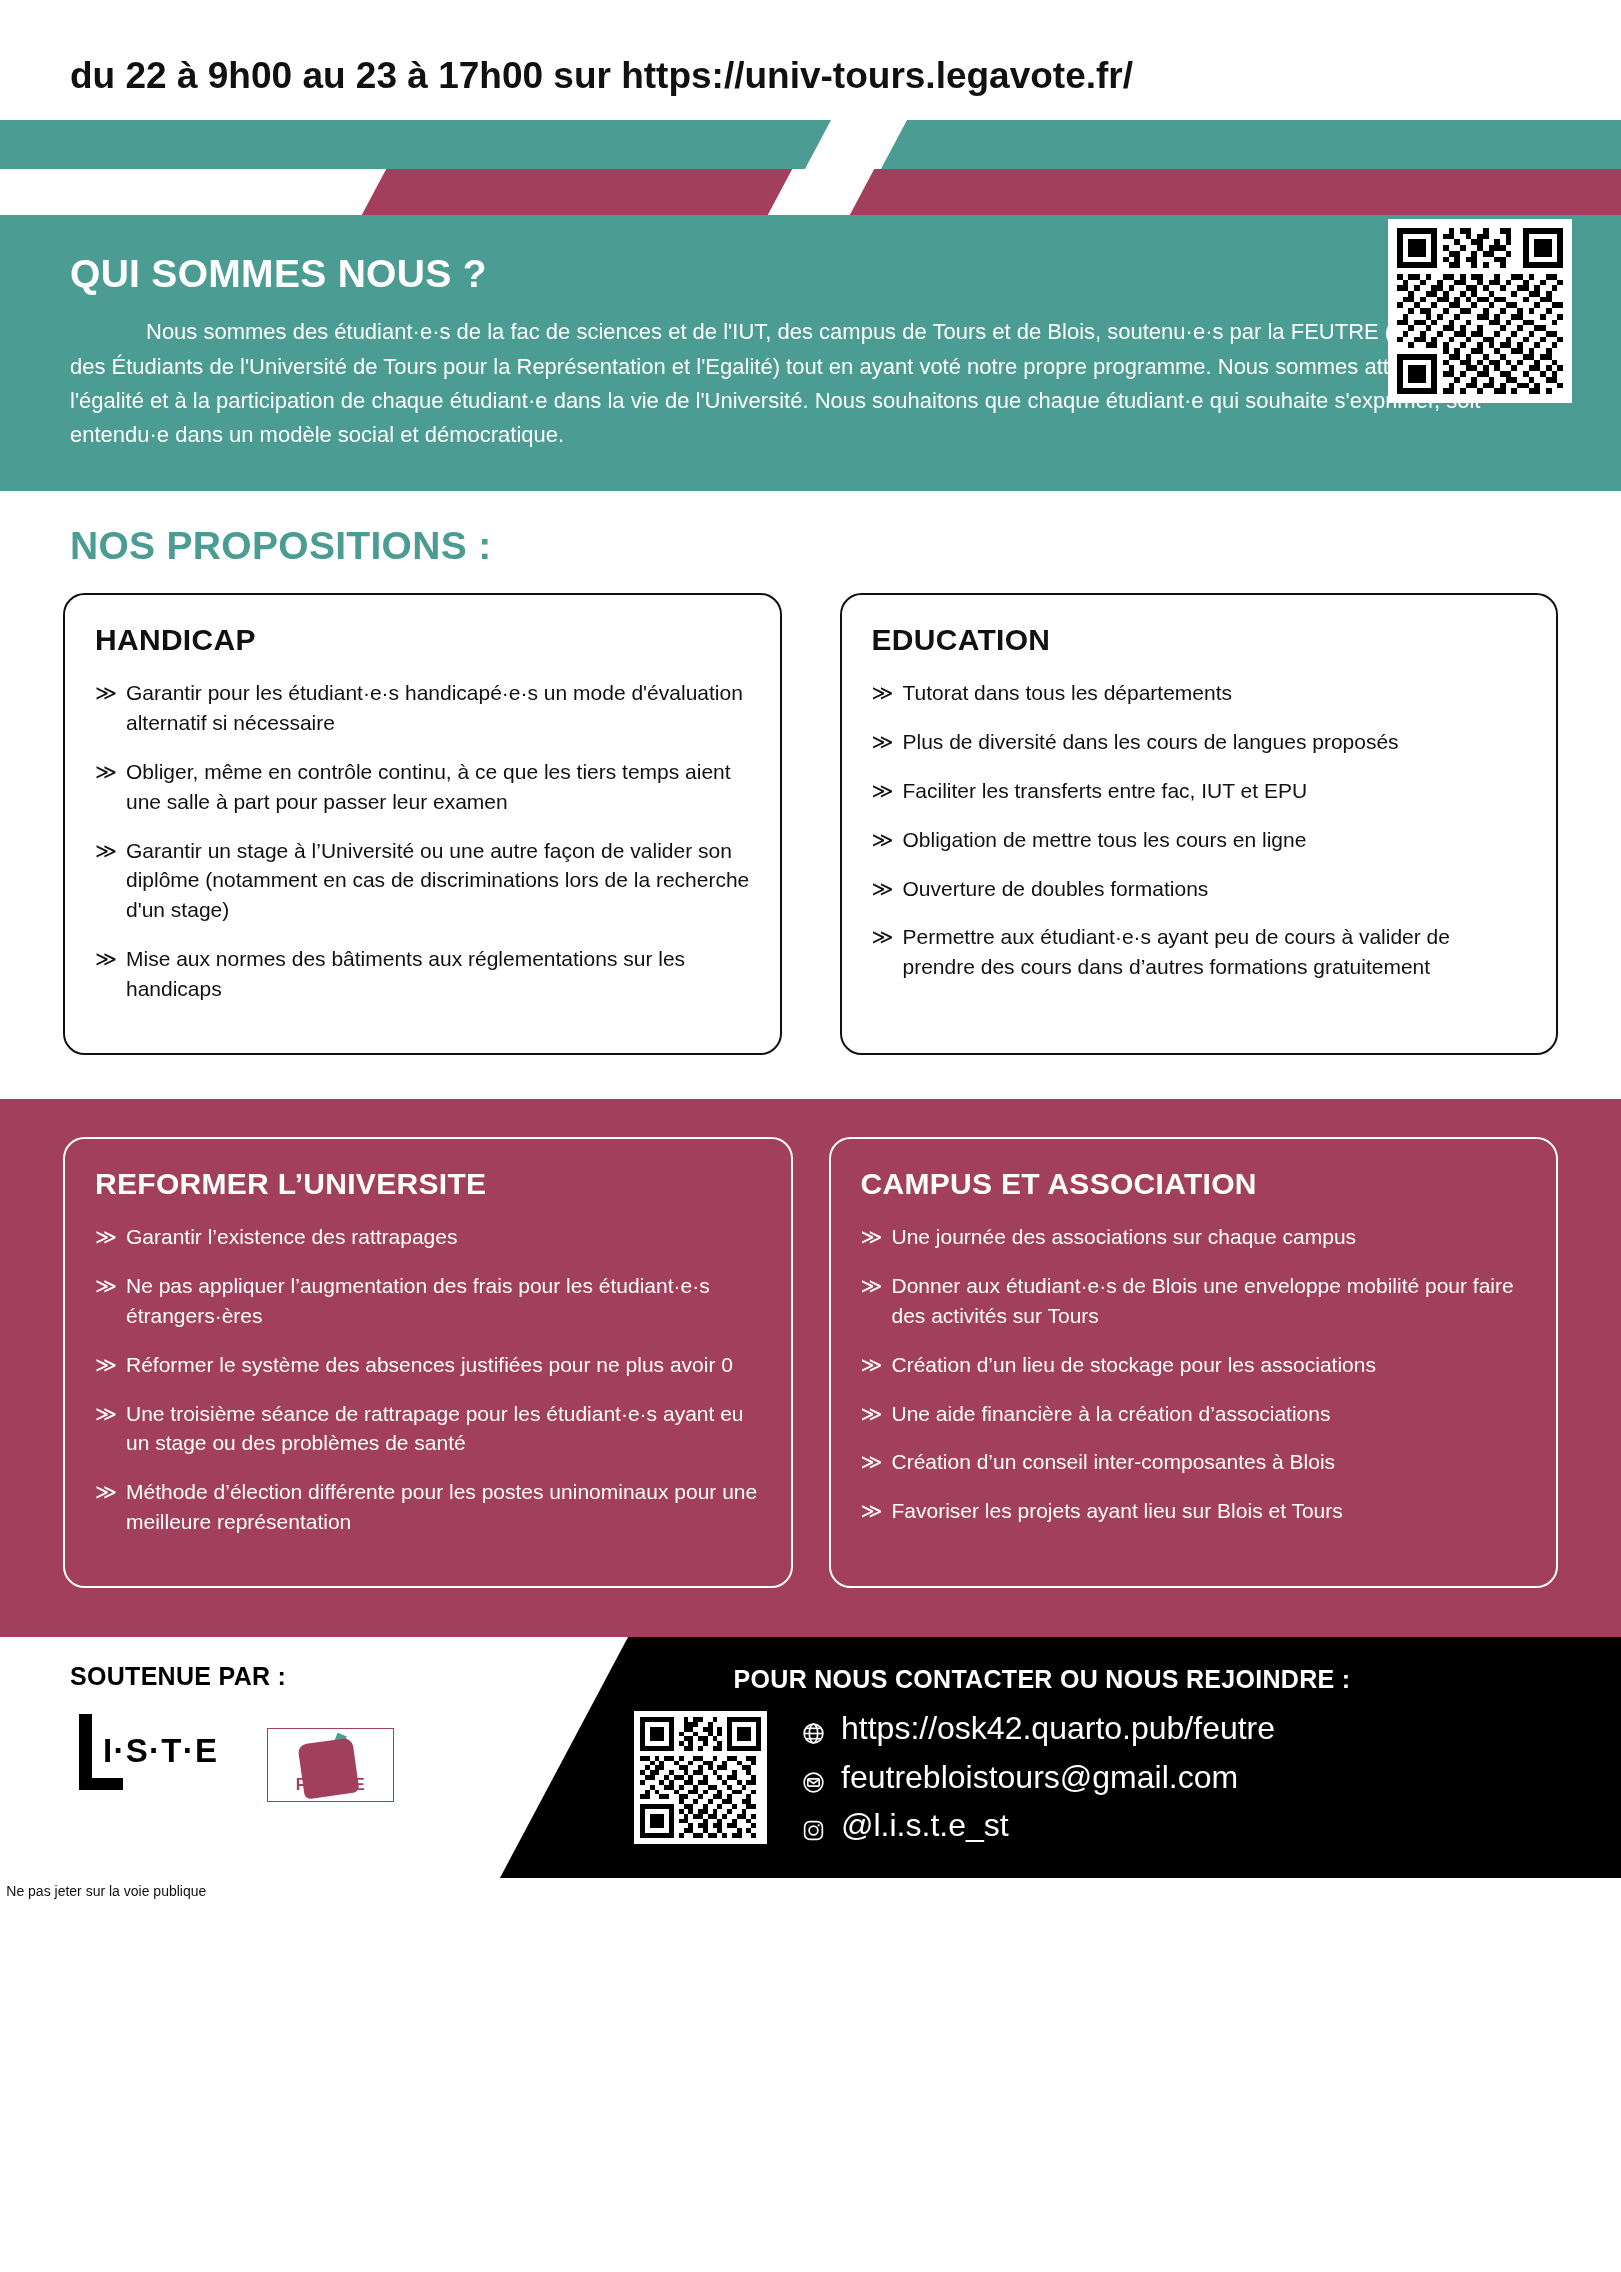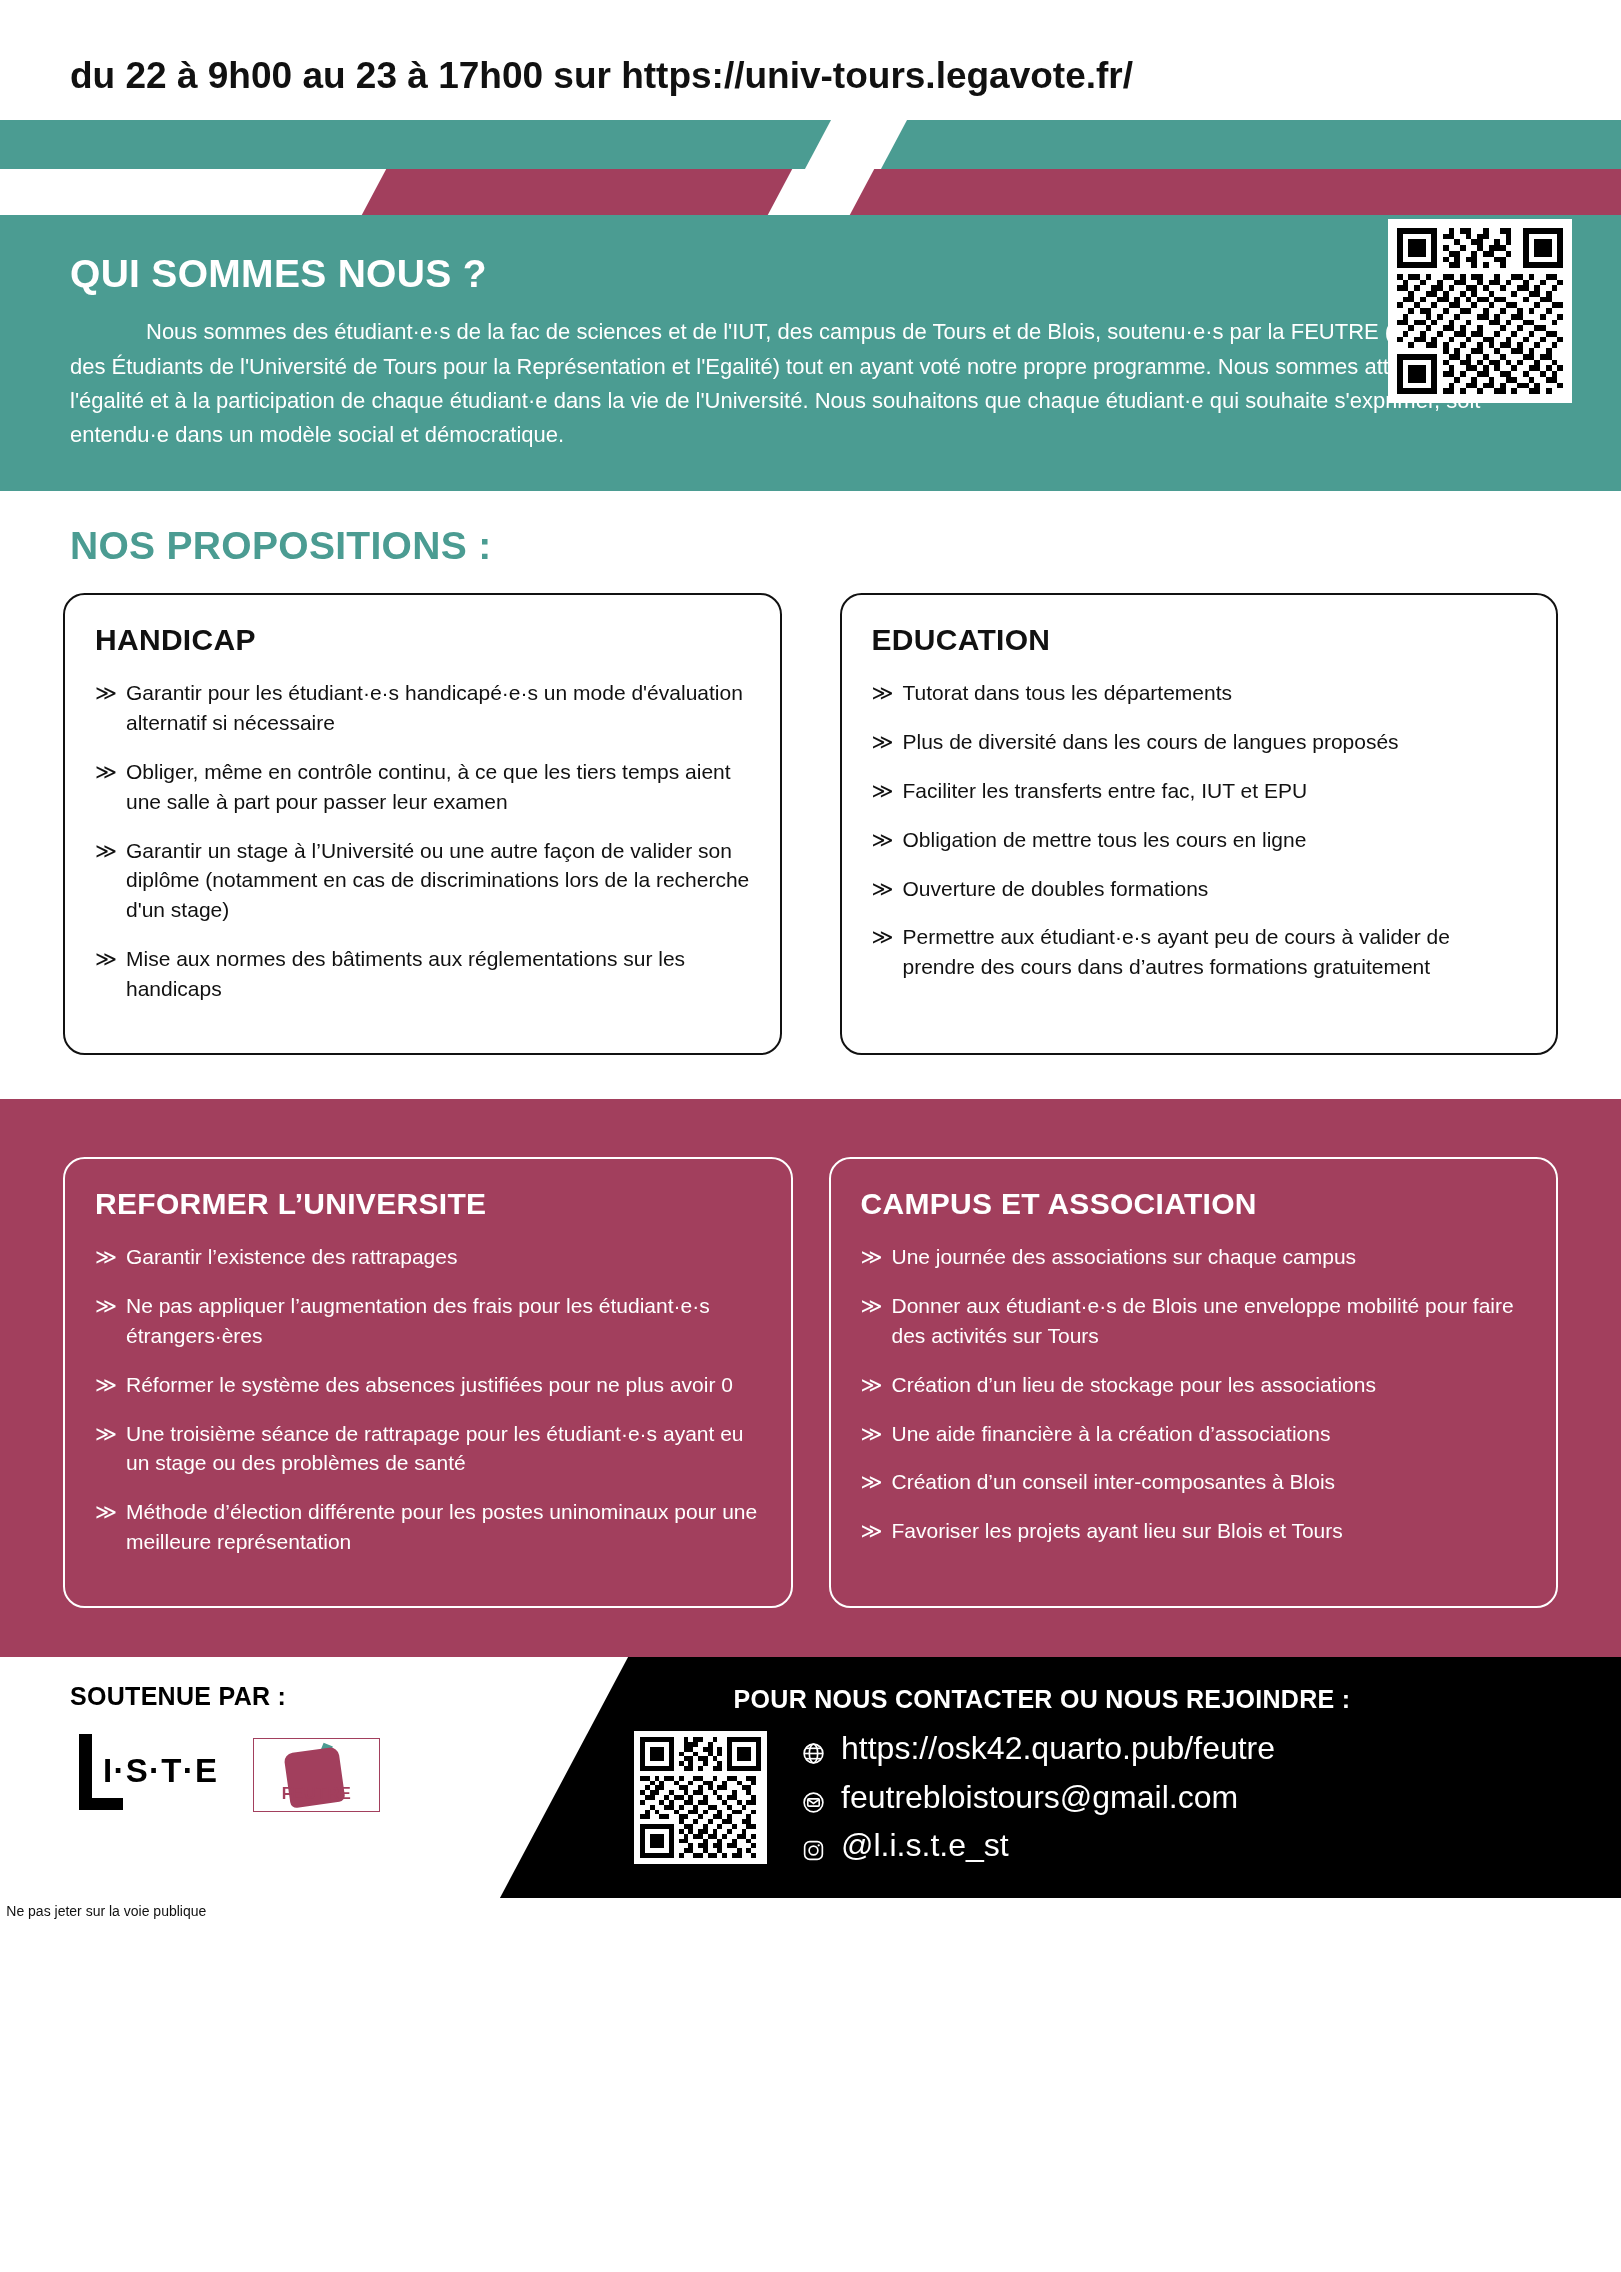--- a/index.html
+++ b/index.html
@@ -155,21 +155,21 @@
     gap: 9px;
   }
   .card li .chev { flex: 0 0 auto; }
   .card li .txt { flex: 1 1 auto; }
 
   
   .maroon-section {
     background: #a23f5d;
     padding: 38px 63px 49px 63px;
   }
-  .cards-dark { display: flex; gap: 36px; margin-top: 20px; }
+  .cards-dark { display: flex; gap: 36px; }
   .card-dark {
     border: 2.5px solid #ffffff;
     color: #ffffff;
   }
 
   
   .footer {
     position: relative;
     background: #000000;
     min-height: 241px;
@@ -193,22 +193,22 @@
   }
   .footer-left h4 {
     font-size: 25px;
     font-weight: bold;
     letter-spacing: 0.3px;
     position: relative;
     z-index: 3;
   }
   .logos {
     display: flex;
-    align-items: center;
-    gap: 24px;
+    align-items: flex-end;
+    gap: 38px;
     margin-top: 16.5px;
     position: relative;
     z-index: 3;
   }
   .logo-liste {
     width: 159px;
     height: 95px;
     position: relative;
     color: #000000;
   }

